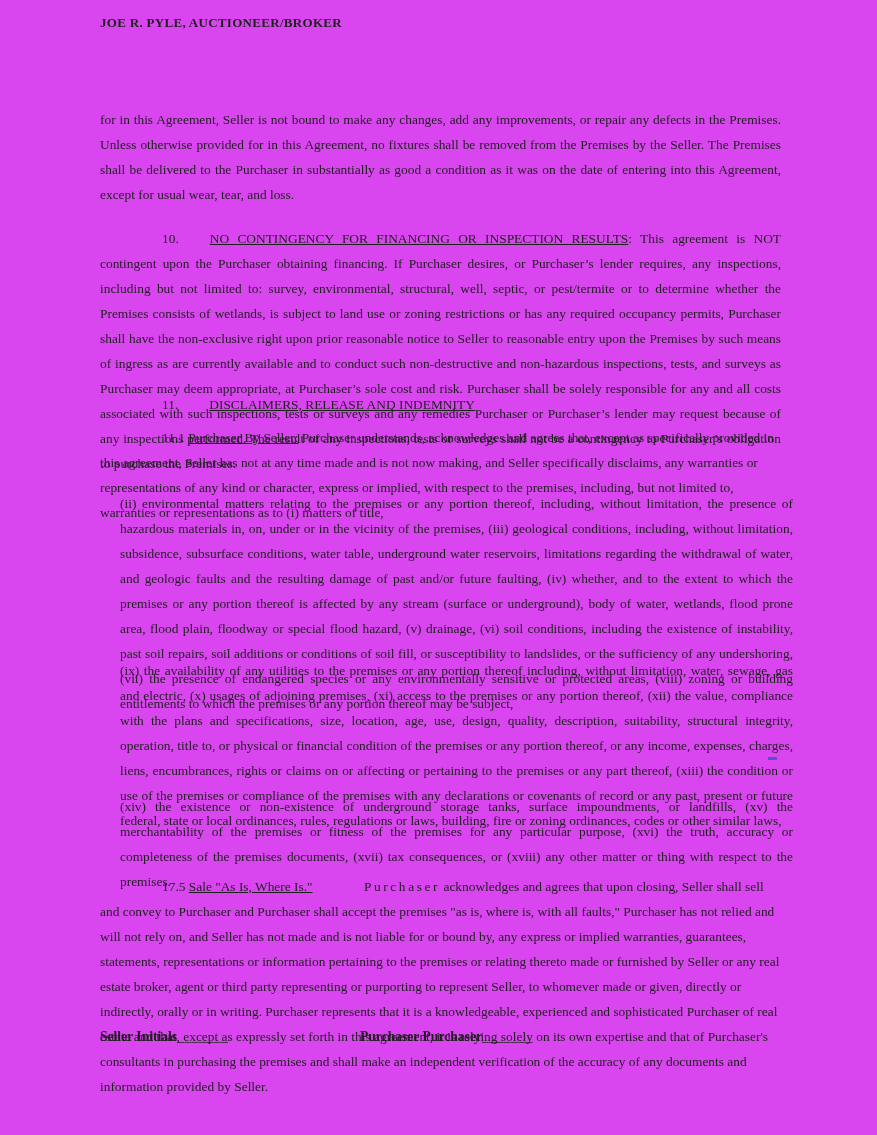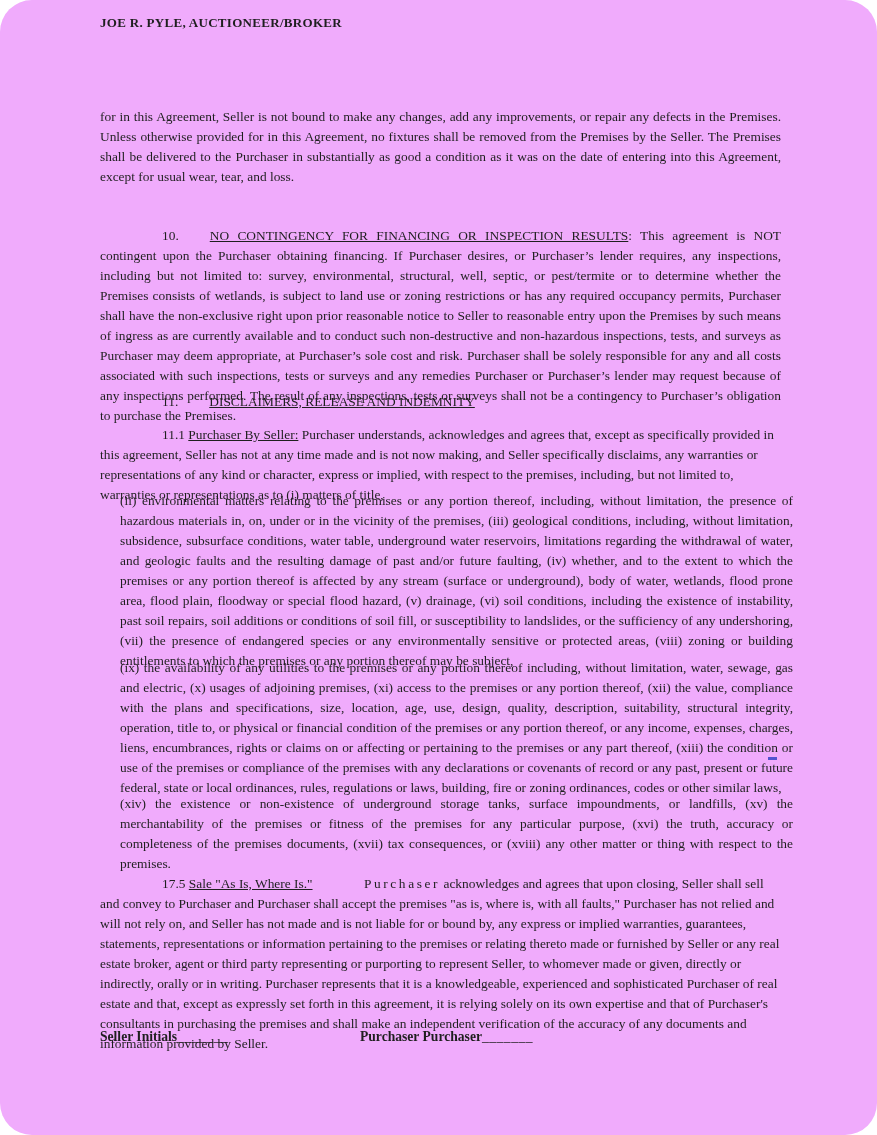--- a/index.html
+++ b/index.html
@@ -1,41 +1,40 @@
 <!DOCTYPE html>
 <html><head>
 <meta charset="utf-8">
 <style>
   * { margin: 0; padding: 0; box-sizing: border-box; }
   html, body { background: #ffffff; }
   .page {
     position: relative;
     width: 877px;
     height: 1135px;
-    background: #f0abfc;
+    background: #d946ef;
     font-family: "Liberation Serif", serif;
     color: #1f1f1f;
     overflow: hidden;
-    border-radius: 32px;
   }
   .doc-header {
     position: absolute;
     left: 100px;
     top: 15px;
     font-size: 13px;
     font-weight: bold;
     letter-spacing: 0.3px;
     white-space: nowrap;
   }
   .block {
     position: absolute;
     left: 100px;
     width: 681px;
     font-size: 13.4px;
-    line-height: 20px;
+    line-height: 25px;
     text-align: justify;
   }
   .block.align-left { text-align: left; }
   .block.indent-list { left: 120px; width: 673px; }
   .ti { text-indent: 62px; }
   .u { text-decoration: underline; }
   .tabgap { display: inline-block; width: 31px; }
   .spaced { letter-spacing: 2.6px; margin-left: 48px; }
   .footer-label {
     position: absolute;

